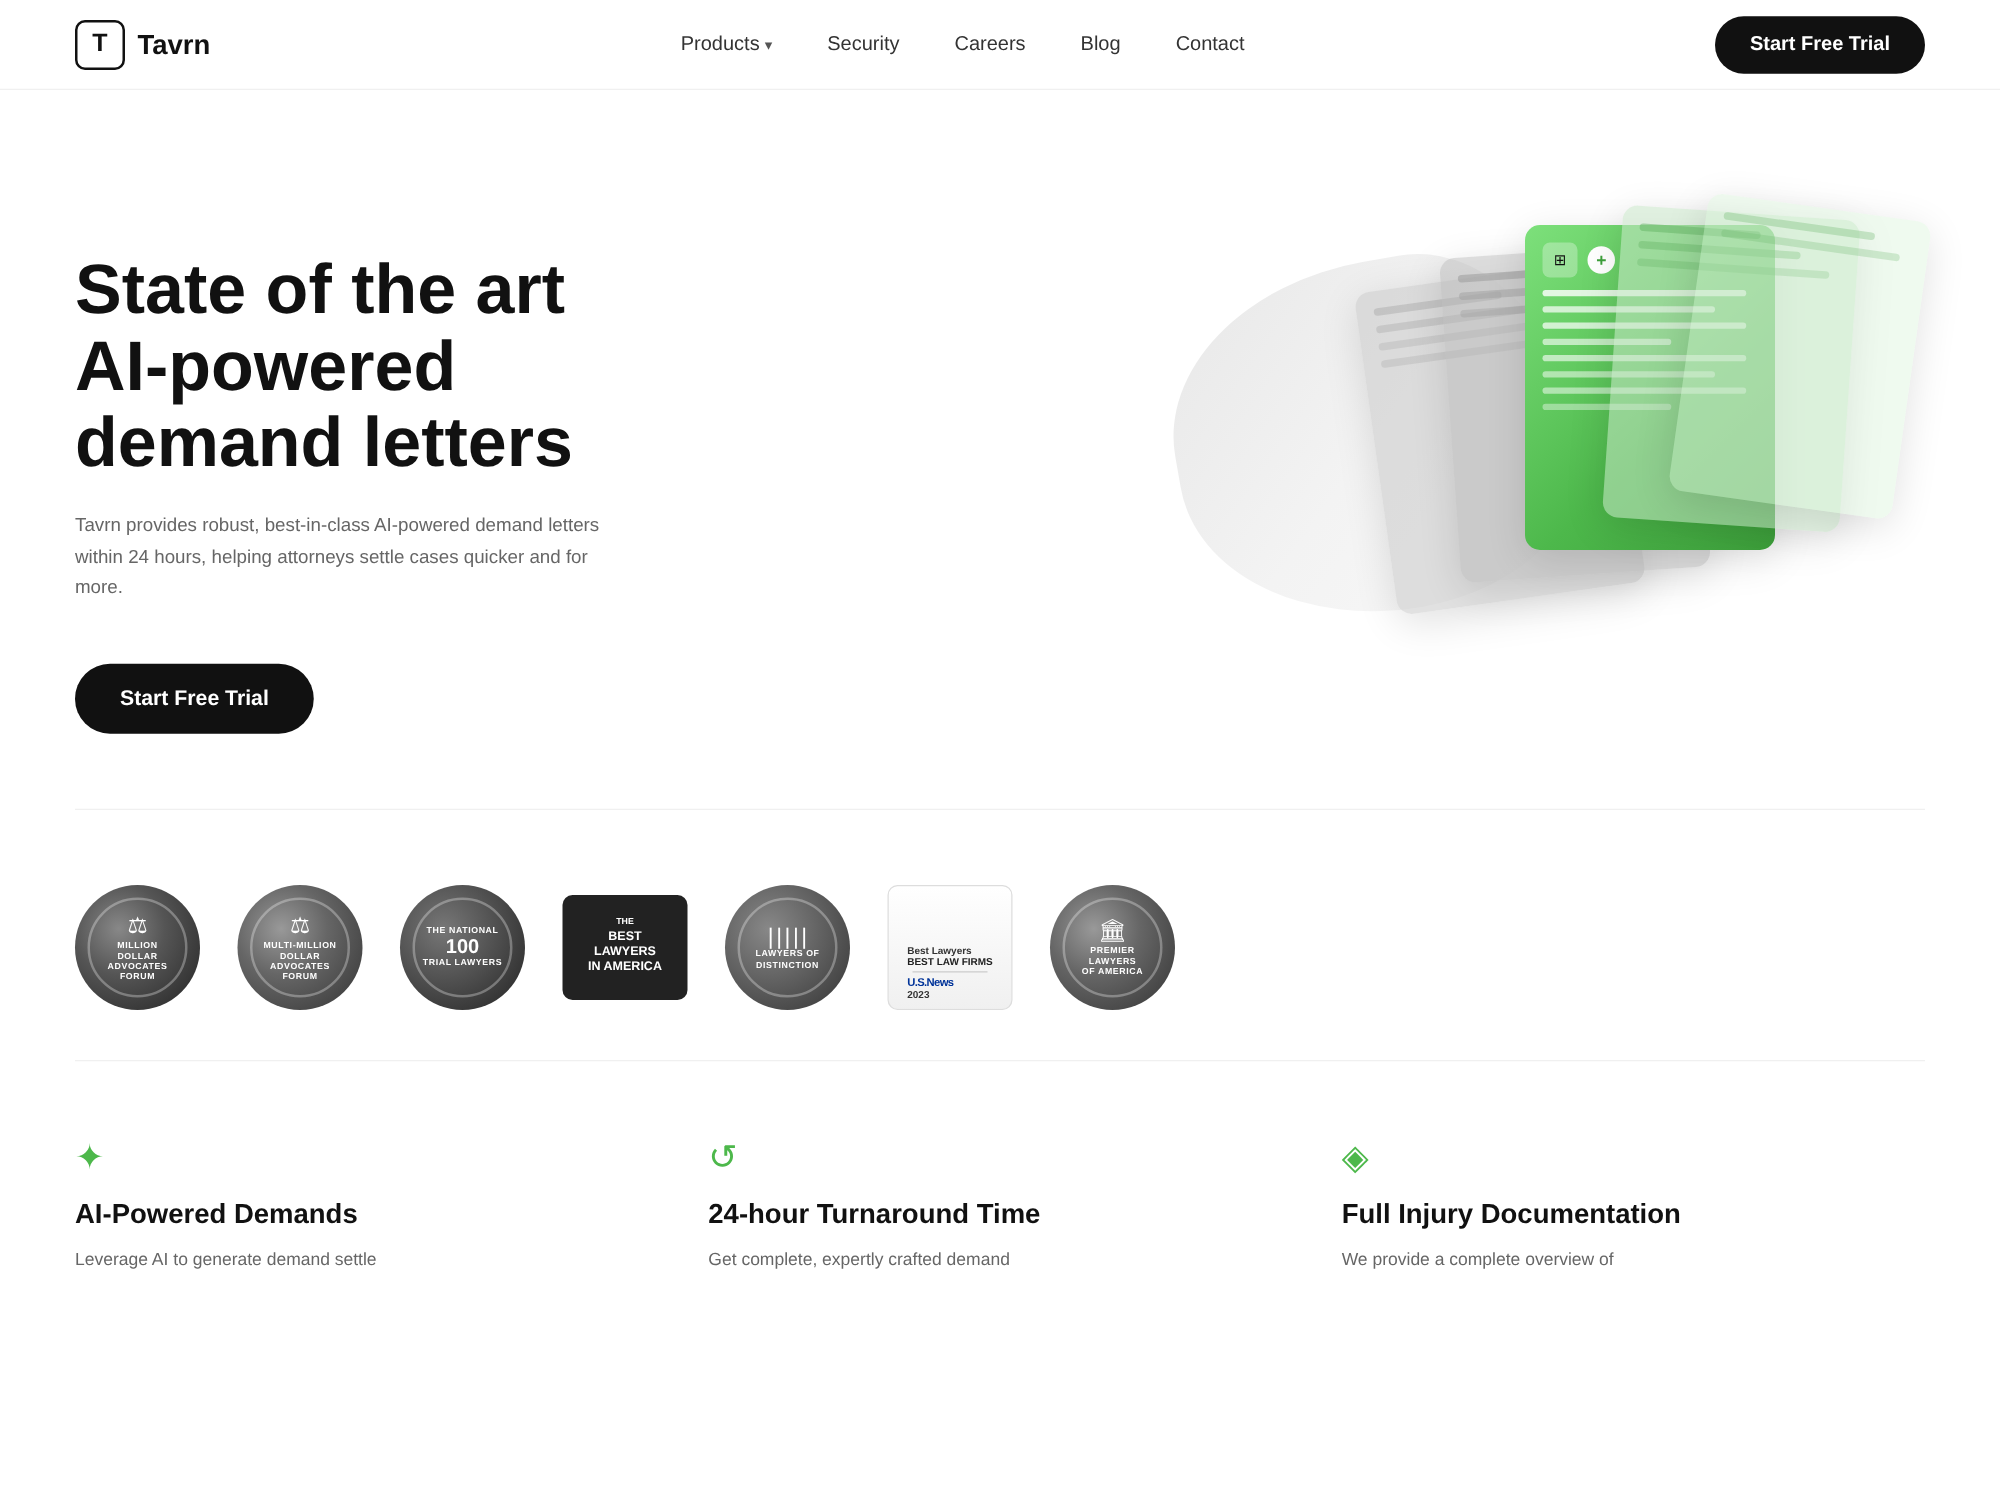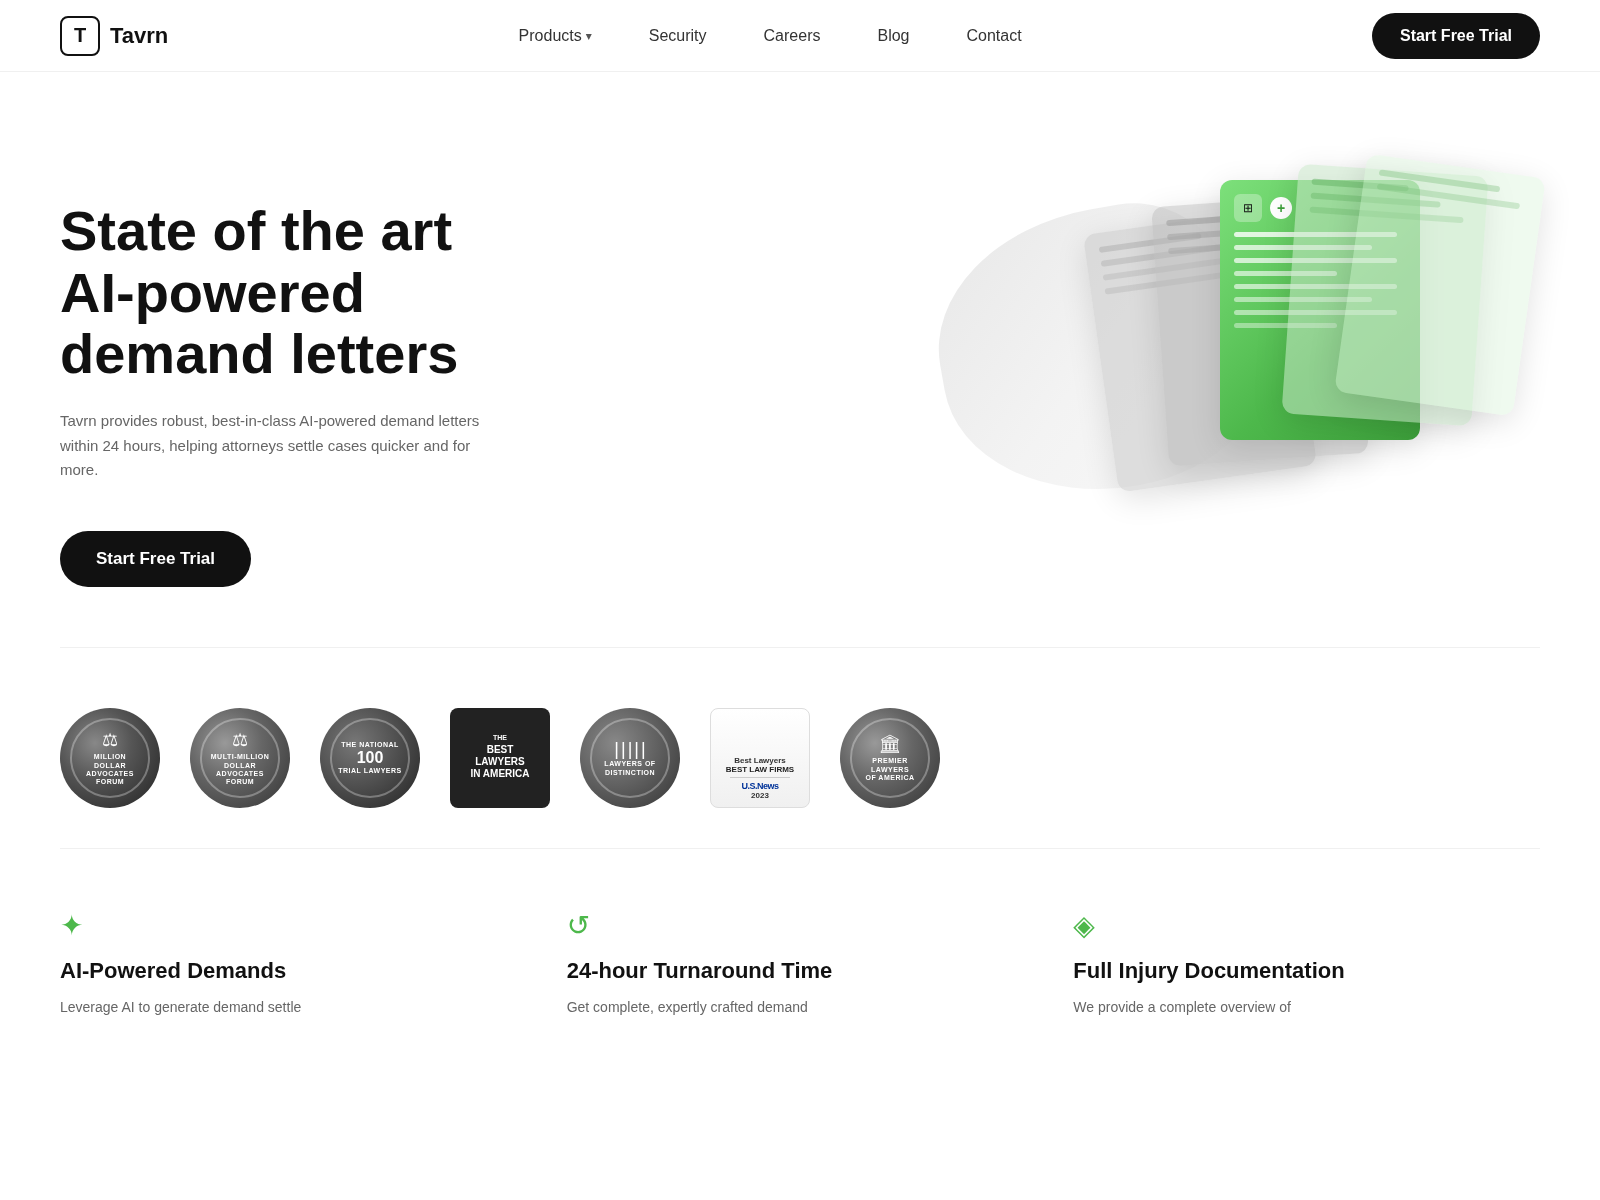--- a/index.html
+++ b/index.html
@@ -11,21 +11,21 @@
       padding: 0 60px; height: 72px; border-bottom: 1px solid #f0f0f0;
       position: sticky; top: 0; background: #fff; z-index: 100;
     }
     .nav-logo { display: flex; align-items: center; gap: 10px; text-decoration: none; color: #111; }
     .nav-logo-icon {
       width: 40px; height: 40px; border: 2px solid #111; border-radius: 8px;
       display: flex; align-items: center; justify-content: center;
       font-weight: 900; font-size: 20px; color: #111;
     }
     .nav-logo-text { font-size: 22px; font-weight: 600; color: #111; text-align: right; }
-    .nav-links { display: flex; align-items: center; gap: 57px; }
+    .nav-links { display: flex; align-items: center; gap: 44px; }
     .nav-links a {
       text-decoration: none; color: #333; font-size: 16px; font-weight: 500;
       display: flex; align-items: center; gap: 4px;
     }
     .chevron { font-size: 12px; color: #555; }
     .nav-cta {
       background: #111; color: #fff; border: none; border-radius: 50px;
       padding: 14px 28px; font-size: 16px; font-weight: 600; cursor: pointer;
     }
 
@@ -115,35 +115,35 @@
       width: 80px; height: 80px; border-radius: 50%; border: 2px solid rgba(255,255,255,0.3);
       display: flex; flex-direction: column; align-items: center; justify-content: center;
       text-align: center; padding: 6px;
     }
     .badge-text { font-size: 7px; font-weight: 700; color: #fff; line-height: 1.2; text-transform: uppercase; letter-spacing: 0.5px; }
     .badge-icon { font-size: 18px; color: #fff; margin-bottom: 2px; }
     .badge-large-text { font-size: 8px; font-weight: 800; color: #fff; }
 
     
     .badge-rect {
-      width: 100px; height: 100px; border-radius: 8px;
+      width: 100px; height: 84px; border-radius: 8px;
       background: #222; display: flex; align-items: center; justify-content: center; flex-shrink: 0;
     }
     .badge-rect-inner { text-align: center; padding: 8px; }
     .badge-rect-inner .bl-top { font-size: 7px; color: #fff; font-weight: 600; text-transform: uppercase; }
     .badge-rect-inner .bl-main { font-size: 10px; color: #fff; font-weight: 800; text-transform: uppercase; line-height: 1.2; margin: 3px 0; }
 
     
     .badge-usnews {
       width: 100px; height: 100px; border-radius: 8px;
       background: linear-gradient(180deg, #fff 0%, #f0f0f0 100%);
       border: 1px solid #ddd;
       display: flex; align-items: center; justify-content: center; flex-shrink: 0;
     }
-    .badge-usnews-inner { text-align: center; padding: 6px; margin-top: 40px; }
+    .badge-usnews-inner { padding: 6px; margin-top: 40px; }
     .badge-usnews-inner .un-best { font-size: 8px; color: #333; font-weight: 700; }
     .badge-usnews-inner .un-firms { font-size: 9px; color: #111; font-weight: 800; text-transform: uppercase; }
     .badge-usnews-inner .un-year { font-size: 8px; color: #333; font-weight: 700; }
     .badge-usnews-inner .un-logo { font-size: 7px; color: #006; font-weight: 800; letter-spacing: -0.5px; }
 
     
     .features-section { padding: 60px 60px 40px; }
     .features-grid { display: grid; grid-template-columns: 1fr 1fr 1fr; gap: 40px; }
     .feature-item {}
     .feature-icon { font-size: 28px; color: #4db84b; margin-bottom: 16px; display: block; }

